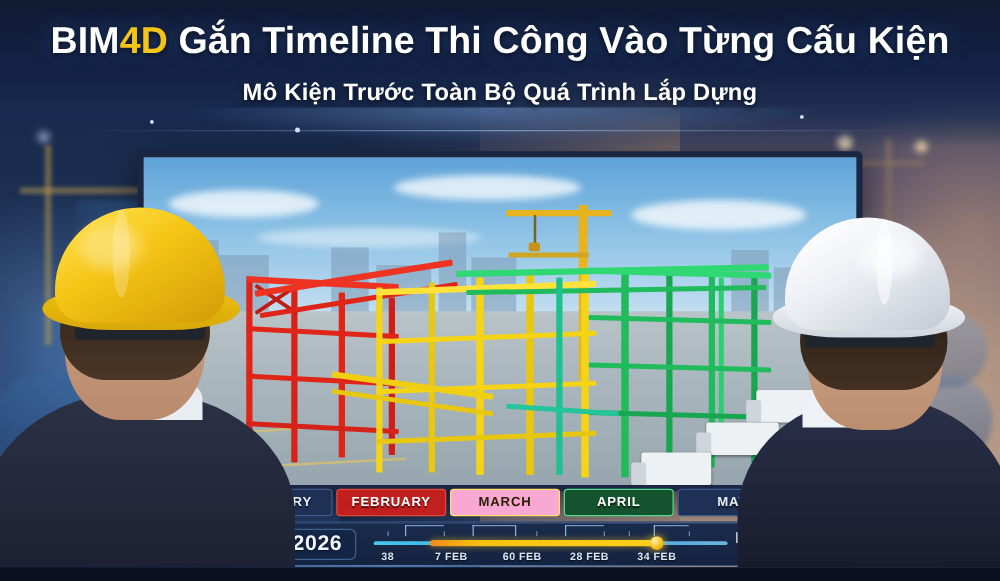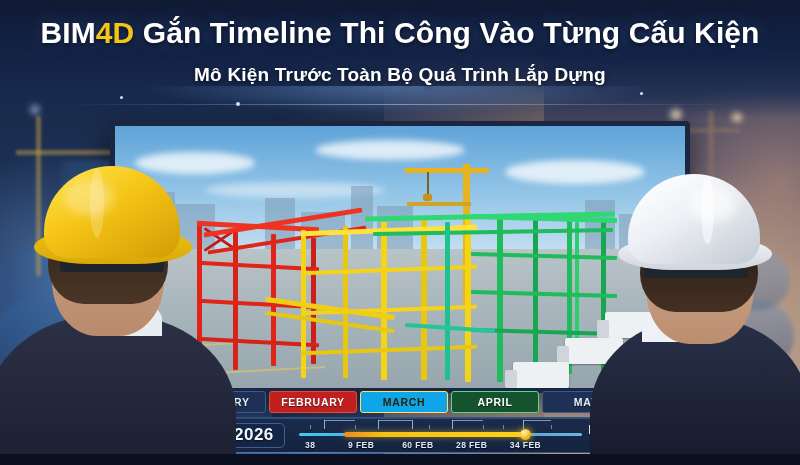--- a/index.html
+++ b/index.html
@@ -114,21 +114,21 @@
   .hud{position:absolute;left:178px;top:391px;width:452px;height:62px;}
   .month-row{position:absolute;left:0;top:0;width:100%;height:22px;display:flex;gap:3px;}
   .month{
     flex:1;display:flex;align-items:center;justify-content:center;
     font-size:10.5px;font-weight:700;letter-spacing:.7px;color:#e8eef8;
     border-radius:3px;background:#1e3055;border:1px solid #3b5party;
     border:1px solid #3b5a8c;text-shadow:0 1px 1px rgba(0,0,0,.6);
     overflow:hidden;white-space:nowrap;
   }
   .month.red{background:#c2201f;border-color:#e14a3a;color:#fff;}
-  .month.yellow{background:#0ea5e9;border-color:#ffe06a;color:#2b2205;text-shadow:none;}
+  .month.yellow{background:#f9a8d4;border-color:#ffe06a;color:#2b2205;text-shadow:none;}
   .month.green{background:#14532d;border-color:#4ddc8c;color:#fff;}
 
   .track-row{
     position:absolute;left:0;top:26px;width:100%;height:36px;
     background:linear-gradient(180deg,#1a2b4c,#142340);
     border:1px solid #32527f;border-radius:6px;display:flex;align-items:center;
     box-shadow:inset 0 1px 0 rgba(140,185,245,.22);
   }
   .year-chip{
     margin-left:44px;padding:1px 10px 2px;border-radius:5px;
@@ -325,21 +325,21 @@
           <div class="tkbar" style="left:79%;width:10%;"></div>
           <div class="tk small" style="left:89%;"></div>
         </div>
 
         <div class="rail"></div>
         <div class="rail-fill" style="width:64%;"></div>
         <div class="knob" style="left:78%;"></div>
 
         <div class="daylabels">
           <div class="day" style="left:4%;">38</div>
-          <div class="day" style="left:22%;">9 FEB</div>
+          <div class="day" style="left:22%;">7 FEB</div>
           <div class="day" style="left:42%;">60 FEB</div>
           <div class="day" style="left:61%;">28 FEB</div>
           <div class="day" style="left:80%;">34 FEB</div>
         </div>
       </div>
 
       <div class="end-chip">
         <div class="m">MAR</div>
         <div class="y">2026</div>
       </div>

